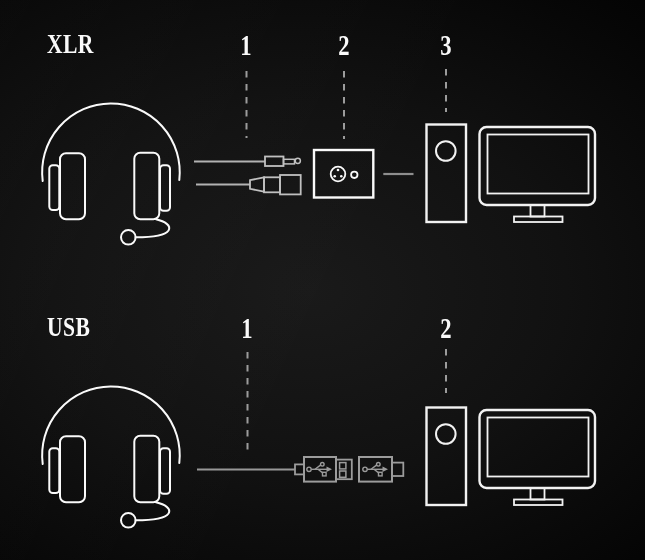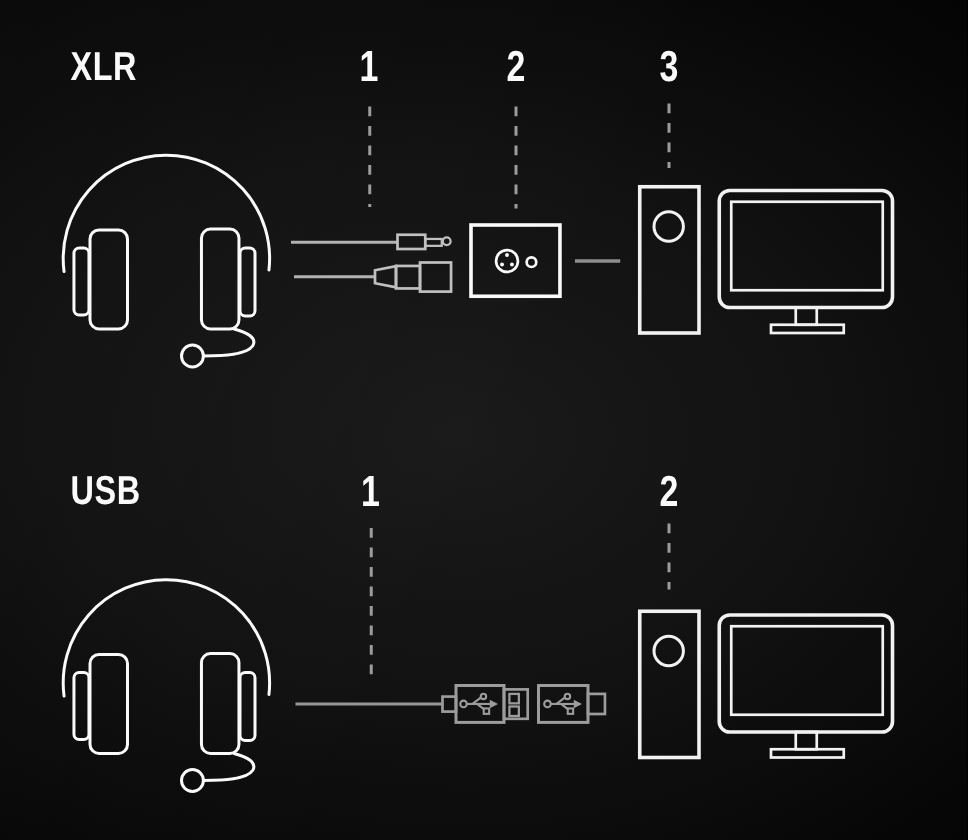--- a/index.html
+++ b/index.html
@@ -3,21 +3,21 @@
 <meta charset="utf-8">
 <style>
   html,body { margin:0; padding:0; background:#000; }
   .stage {
     position:relative;
     width:645px; height:560px;
     overflow:hidden;
     background:
       linear-gradient(115deg, rgba(255,255,255,0.025) 0%, rgba(255,255,255,0) 55%),
       radial-gradient(95% 80% at 48% 52%, #1a1a1a 0%, #111111 42%, #050505 80%, #000 100%);
-    font-family:Liberation Sans, sans-serif;
+    font-family:Liberation Serif, serif;
   }
   svg.canvas { position:absolute; left:0; top:0; }
   .row-label {
     position:absolute;
     color:#fafafa;
     font-size:27px;
     font-weight:700;
     line-height:1;
     letter-spacing:0.5px;
     transform:scaleX(0.8);

